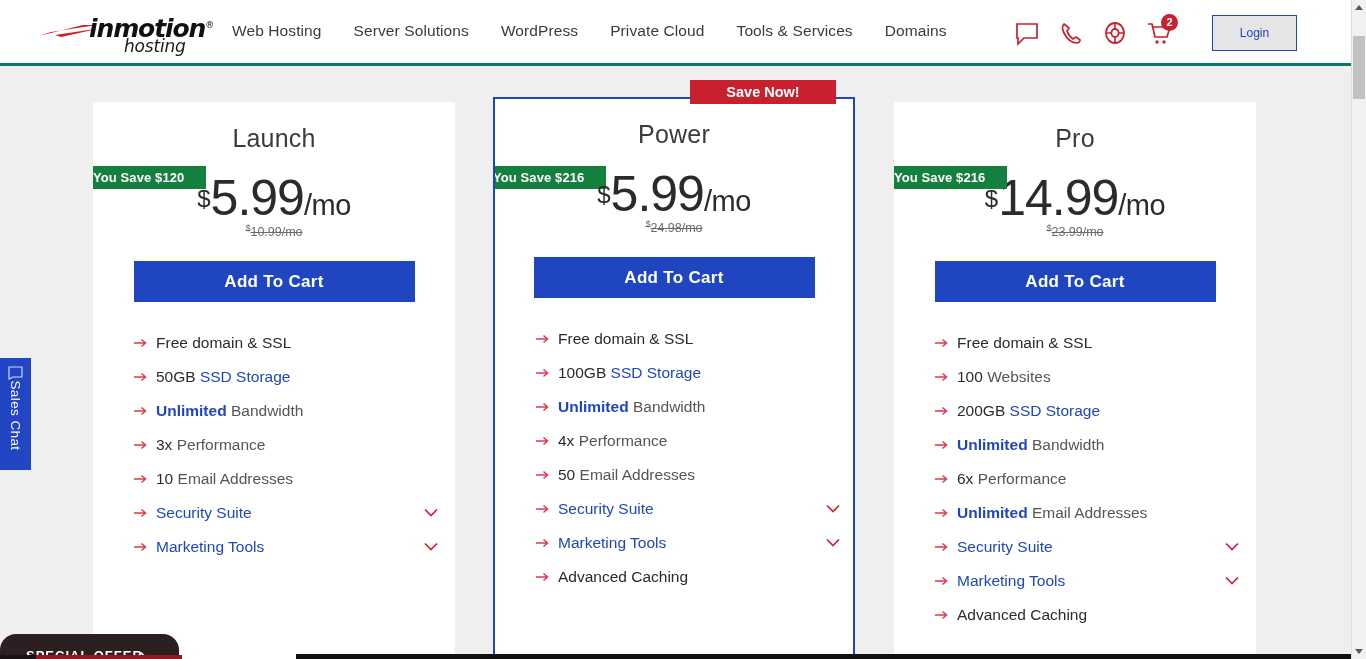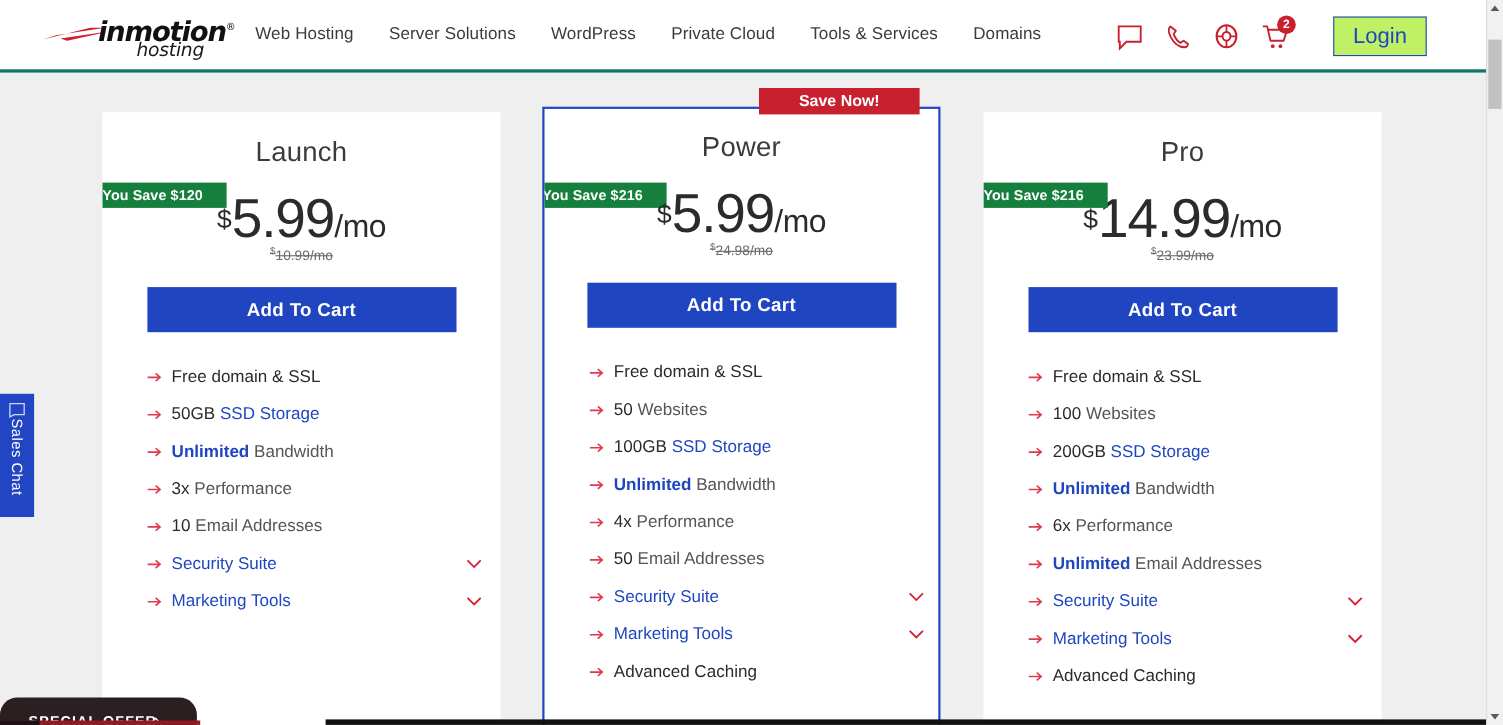--- a/index.html
+++ b/index.html
@@ -121,23 +121,23 @@
     line-height: 17px;
     text-align: center;
   }
   .login-btn {
     position: absolute;
     left: 1212px;
     top: 15px;
     width: 85px;
     height: 36px;
     border: 1px solid #1f46c0;
-    background: #bef264;
+    background: #e5e5e5;
     color: #1f46c0;
-    font-size: 20px;
+    font-size: 12px;
     line-height: 34px;
     text-align: center;
     cursor: pointer;
     box-sizing: border-box;
   }
 
   
   .plans {
     position: absolute;
     top: 66px;
@@ -526,23 +526,20 @@
       <div class="price-old">
         <span class="cur">$</span><span>24.98/mo</span>
       </div>
       <button class="cart-btn">Add To Cart</button>
       <ul class="features">
           <li class="feature"><svg class="arrow" viewBox="0 0 14 12">
               <path d="M0 6 H11 M7.5 2.5 L11.5 6 L7.5 9.5" fill="none" stroke="#e03a4e" stroke-width="1.5"></path>
             </svg><span class="b">Free domain &amp; SSL</span></li>
           <li class="feature"><svg class="arrow" viewBox="0 0 14 12">
               <path d="M0 6 H11 M7.5 2.5 L11.5 6 L7.5 9.5" fill="none" stroke="#e03a4e" stroke-width="1.5"></path>
-            </svg><span class="b">50</span><span> Websites</span></li>
-          <li class="feature"><svg class="arrow" viewBox="0 0 14 12">
-              <path d="M0 6 H11 M7.5 2.5 L11.5 6 L7.5 9.5" fill="none" stroke="#e03a4e" stroke-width="1.5"></path>
             </svg><span class="b">100GB</span><span class="blue"> SSD Storage</span></li>
           <li class="feature"><svg class="arrow" viewBox="0 0 14 12">
               <path d="M0 6 H11 M7.5 2.5 L11.5 6 L7.5 9.5" fill="none" stroke="#e03a4e" stroke-width="1.5"></path>
             </svg><span class="blue-b">Unlimited</span><span> Bandwidth</span></li>
           <li class="feature"><svg class="arrow" viewBox="0 0 14 12">
               <path d="M0 6 H11 M7.5 2.5 L11.5 6 L7.5 9.5" fill="none" stroke="#e03a4e" stroke-width="1.5"></path>
             </svg><span class="b">4x</span><span> Performance</span></li>
           <li class="feature"><svg class="arrow" viewBox="0 0 14 12">
               <path d="M0 6 H11 M7.5 2.5 L11.5 6 L7.5 9.5" fill="none" stroke="#e03a4e" stroke-width="1.5"></path>
             </svg><span class="b">50</span><span> Email Addresses</span></li>

